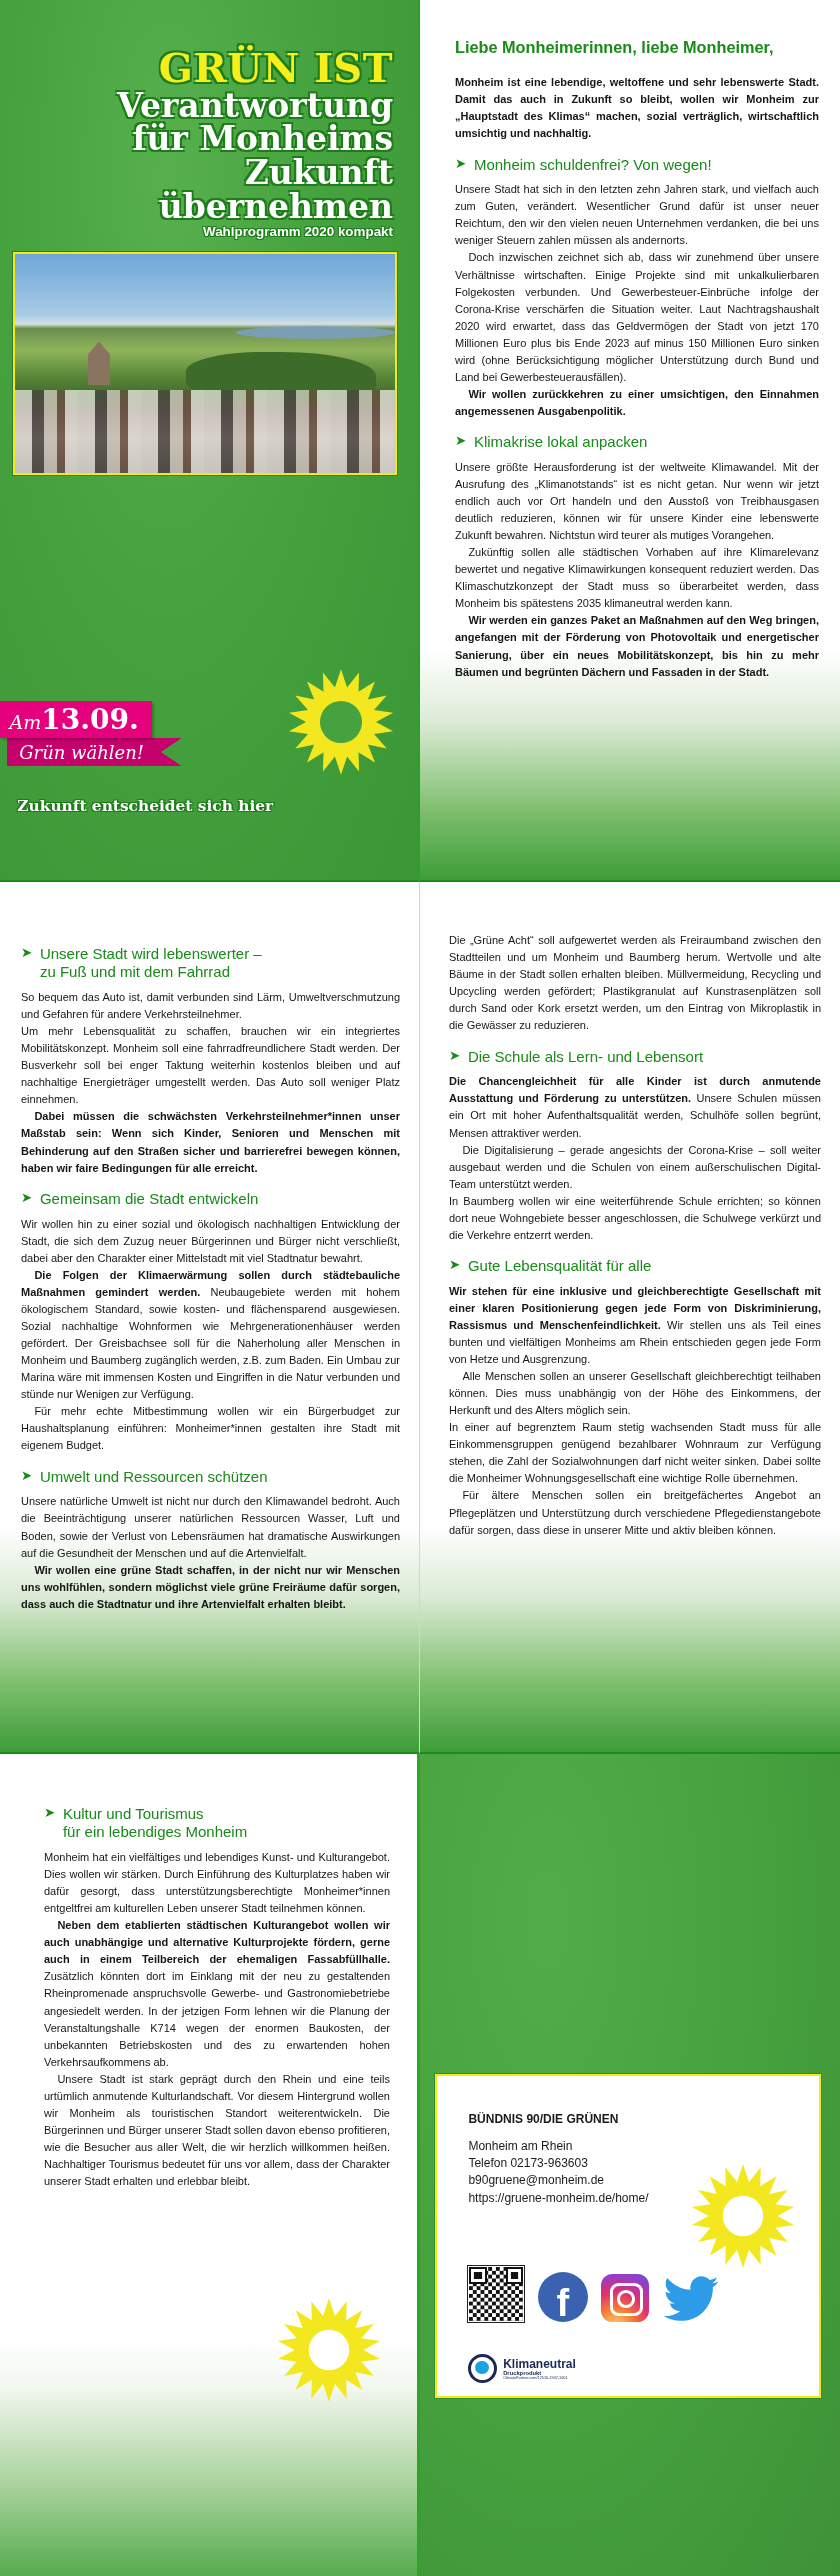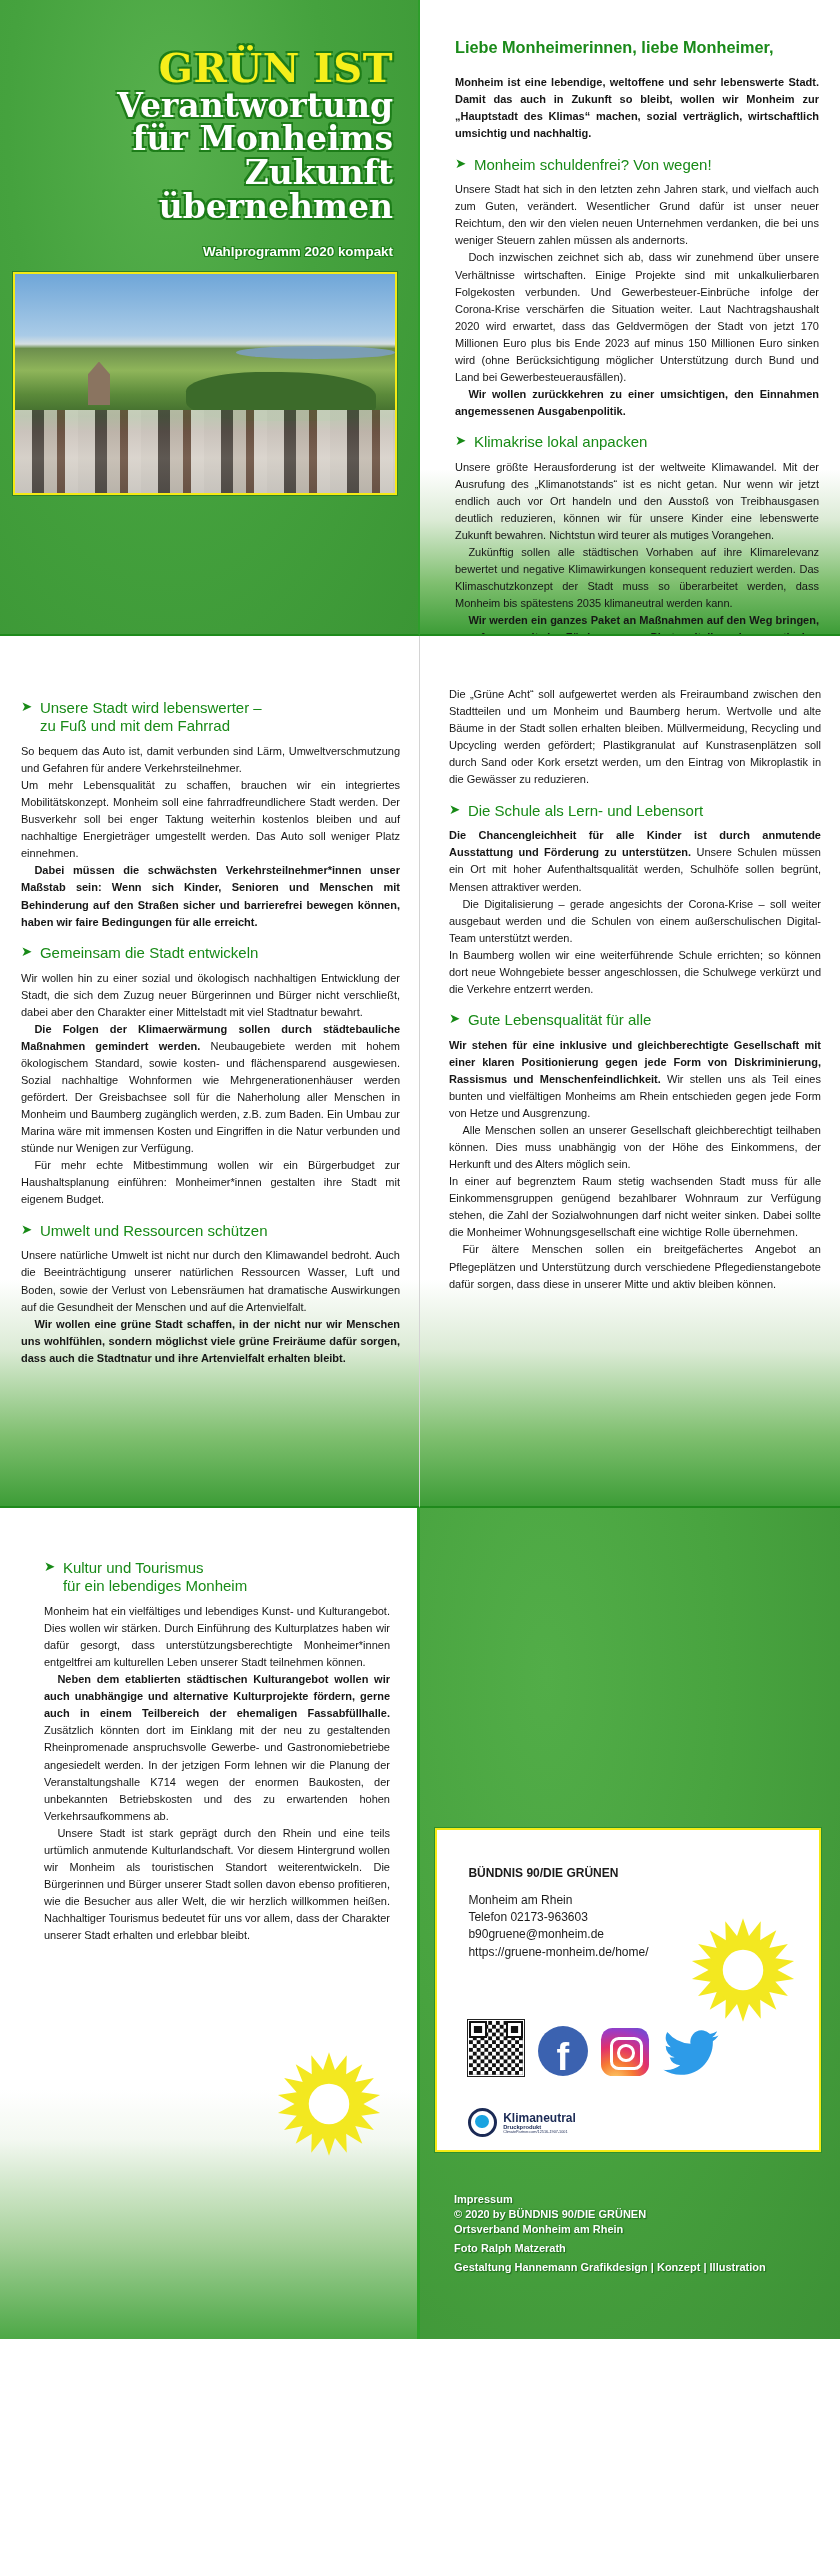--- a/index.html
+++ b/index.html
@@ -3,33 +3,33 @@
 <meta charset="utf-8">
 <style>
   * { box-sizing: border-box; margin: 0; padding: 0; }
   html, body { width: 840px; background: #ffffff; }
   body { font-family: "DejaVu Sans", sans-serif; color: #1a1a1a; }
 
   .row { display: flex; width: 840px; position: relative; }
   .panel { width: 420px; position: relative; overflow: hidden; }
 
   
-  .row1 { height: 636px; }
+  .row1 { height: 882px; }
   .cover {
     background: radial-gradient(ellipse at 40% 20%, #57b04d 0%, #45a23e 45%, #3b9635 100%);
     border-right: 2.9px solid #2e9e2b;
     border-bottom: 2.9px solid #1f8a1c;
     padding: 48px 25px 0 13.4px;
   }
   .cover-title { text-align: right; font-family: "DejaVu Serif", serif; font-weight: bold; line-height: 1.02; }
   .cover-title .t1 { color: #f6ef1b; font-size: 40px; letter-spacing: 0.5px;
     text-shadow: -1.9px -1.9px 0 #1d7d19, 1.9px -1.9px 0 #1d7d19, -1.9px 1.9px 0 #1d7d19, 1.9px 1.9px 0 #1d7d19; }
   .cover-title .t2 { color: #ffffff; font-size: 33px;
     text-shadow: -1.9px -1.9px 0 #1d7d19, 1.9px -1.9px 0 #1d7d19, -1.9px 1.9px 0 #1d7d19, 1.9px 1.9px 0 #1d7d19; }
-  .cover-sub { text-align: right; color: #fff; font-size: 13.4px; font-weight: bold; margin-top: 21px;
+  .cover-sub { text-align: right; color: #fff; font-size: 13.4px; font-weight: bold; margin-top: 1px;
     font-family: "Liberation Sans", sans-serif;
     text-shadow: -1px -1px 0 #1d7d19, 1px -1px 0 #1d7d19, -1px 1px 0 #1d7d19, 1px 1px 0 #1d7d19; }
 
   .photo {
     margin: 12.5px 0 0 0; width: 384px; height: 223px;
     border: 2.9px solid #f4ea15; outline: 1px solid #2e7f2a;
     background: linear-gradient(180deg, #6fa6d8 0%, #a9cbe7 28%, #d6dfe2 32%, #6c8e4d 34%, #8fb55a 44%, #5b8a3a 55%, #3f6a2c 65%, #6e5b4f 72%, #9c8f83 84%, #5e5852 100%);
     position: relative; overflow: hidden;
   }
   .photo .river { position: absolute; left: 58%; top: 33%; width: 42%; height: 6%; background: #7c9fbf; border-radius: 50%; opacity: 0.9; }
@@ -307,22 +307,15 @@
       <div class="klima">
         <div class="klima-icon"></div>
         <div class="klima-text">
           <div class="k1">Klimaneutral</div>
           <div class="k2">Druckprodukt</div>
           <div class="k3">ClimatePartner.com/12516-1907-1001</div>
         </div>
       </div>
     </div>
 
-    <div class="imprint">
-      <div>Impressum</div>
-      <div>© 2020 by BÜNDNIS 90/DIE GRÜNEN</div>
-      <div>Ortsverband Monheim am Rhein</div>
-      <div class="gap">Foto Ralph Matzerath</div>
-      <div class="gap">Gestaltung Hannemann Grafikdesign | Konzept | Illustration</div>
-    </div>
   </div>
 </div>
 
 
 </body></html>

